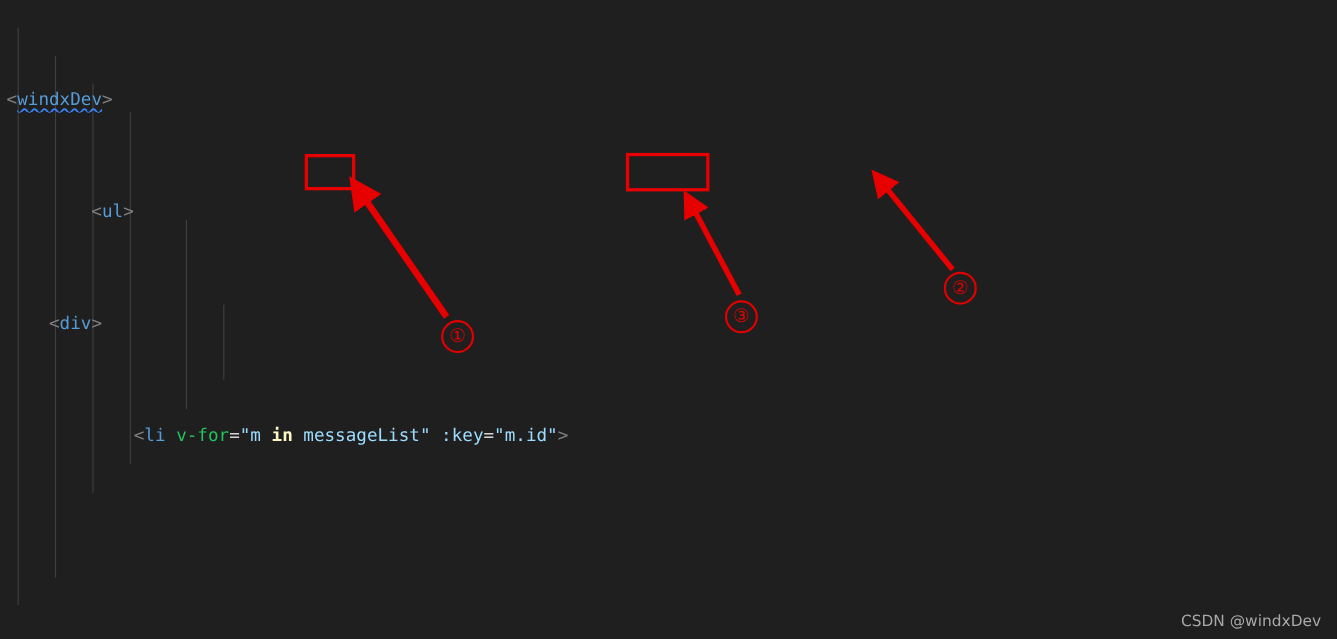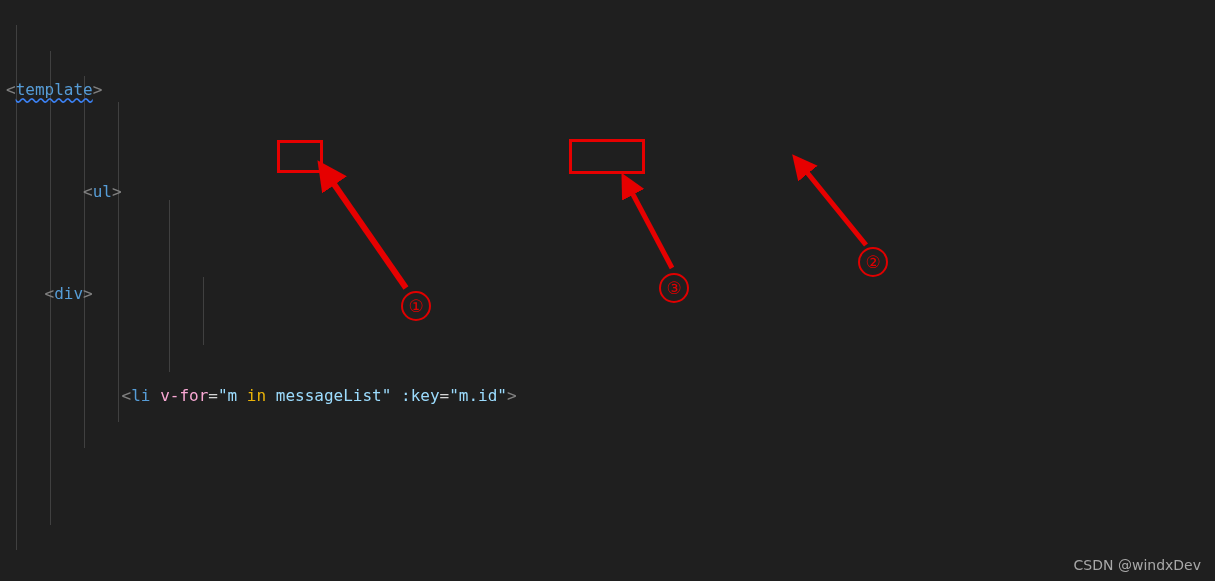--- a/index.html
+++ b/index.html
@@ -33,22 +33,22 @@
   .guide{
     position:absolute;
     top:0;bottom:0;
     width:1px;
     background:#404040;
   }
   
   .punc   {color:#808080;}
   .tag    {color:#569cd6;}
   .attr   {color:#9cdcfe;}
-  .dirv   {color:#f9a8d4;}
-  .kw     {color:#eab308;}
+  .dirv   {color:#22c55e;}
+  .kw     {color:#fef9c3;font-weight:bold;}
   .cmt    {color:#6a9955;}
   .eq     {color:#d4d4d4;}
   .squiggle{
     text-decoration:underline wavy #3b82f6;
     text-decoration-skip-ink:none;
     text-underline-offset:3px;
   }
   .redbox{
     position:absolute;
     border:3px solid #e60000;
@@ -82,21 +82,21 @@
 
   <div class="guide" style="left:16px;top:25px;height:525px;"></div>
   <div class="guide" style="left:50px;top:51px;height:474px;"></div>
   <div class="guide" style="left:84px;top:76px;height:372px;"></div>
   <div class="guide" style="left:118px;top:102px;height:320px;"></div>
   <div class="guide" style="left:169px;top:200px;height:172px;"></div>
   <div class="guide" style="left:203px;top:277px;height:68px;"></div>
 
   <div class="code">
 
-    <div class="line"><span class="punc">&lt;</span><span class="tag squiggle">template</span><span class="punc">&gt;</span></div>
+    <div class="line"><span class="punc">&lt;</span><span class="tag squiggle">windxDev</span><span class="punc">&gt;</span></div>
 
     <div class="line">        <span class="punc">&lt;</span><span class="tag">ul</span><span class="punc">&gt;</span></div>
 
     <div class="line">    <span class="punc">&lt;</span><span class="tag">div</span><span class="punc">&gt;</span></div>
 
     <div class="line">            <span class="punc">&lt;</span><span class="tag">li</span> <span class="dirv">v-for</span><span class="eq">=</span><span class="attr">"m </span><span class="kw">in</span><span class="attr"> messageList"</span> <span class="attr">:key</span><span class="eq">=</span><span class="attr">"m.id"</span><span class="punc">&gt;</span></div>
 
 
     
 

